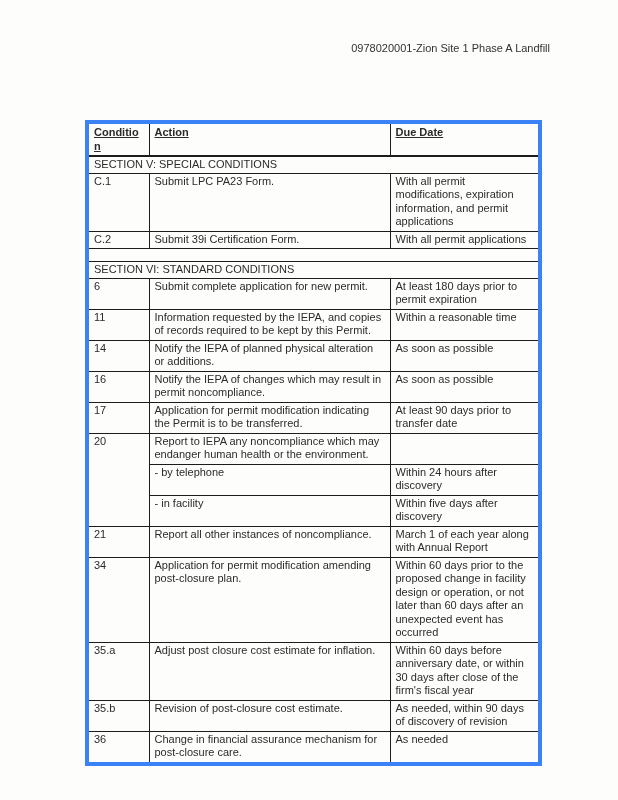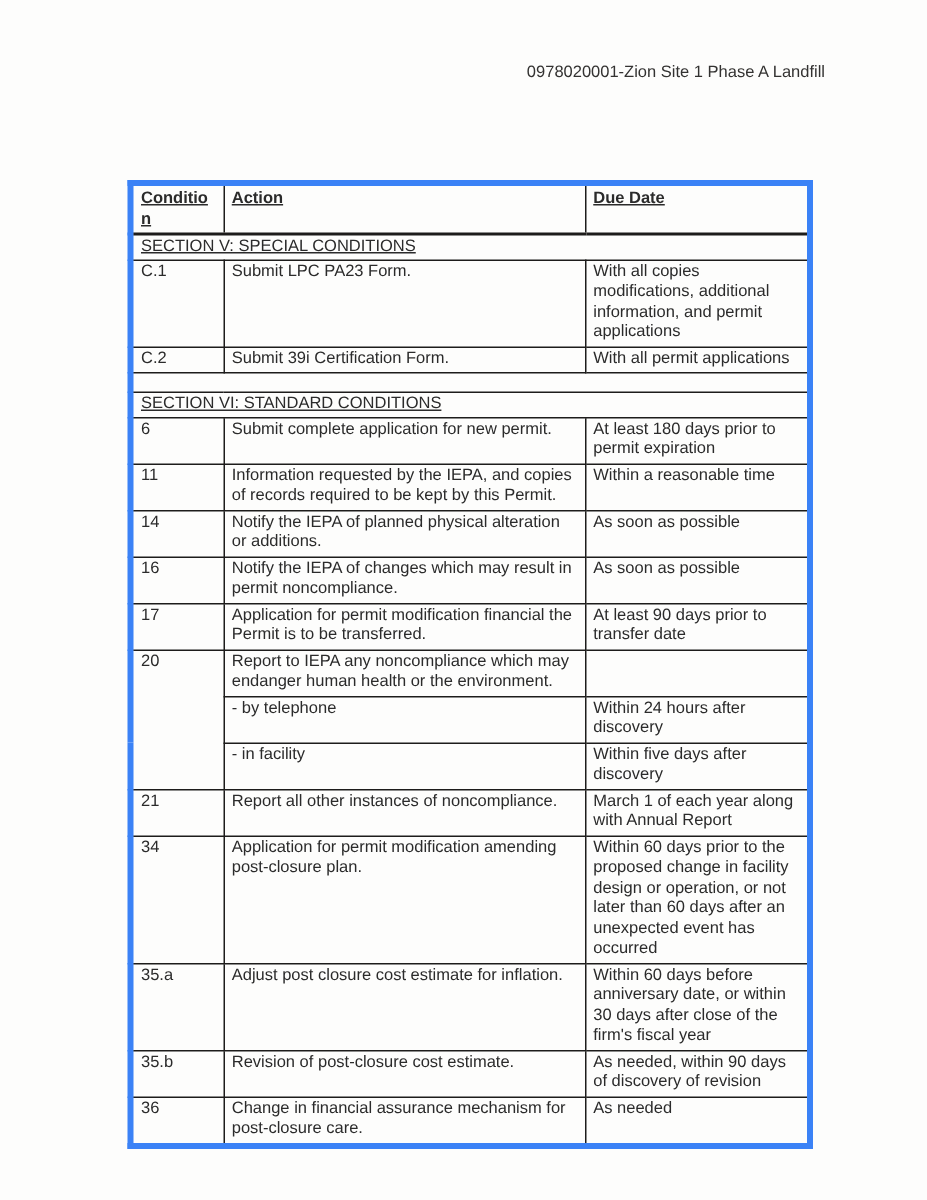--- a/index.html
+++ b/index.html
@@ -51,21 +51,20 @@
     border-bottom: 2px solid #1d1c1b;
     padding-top: 2px;
     padding-bottom: 2px;
   }
   table.conditions-table tr.header-row th span {
     text-decoration: underline;
   }
   table.conditions-table tr.section-row td {
     padding-top: 1px;
     padding-bottom: 1px;
-    text-decoration: underline;
   }
   table.conditions-table tr.spacer-row td {
     height: 12px;
     padding: 0;
   }
   col.col-condition { width: 62px; }
   col.col-action    { width: 241px; }
   col.col-due       { width: 150px; }
 </style>
 </head>
@@ -88,21 +87,21 @@
       <th><span>Due Date</span></th>
     </tr>
 
     <tr class="section-row">
       <td colspan="3">SECTION V: SPECIAL CONDITIONS</td>
     </tr>
 
     <tr>
       <td>C.1</td>
       <td>Submit LPC PA23 Form.</td>
-      <td>With all copies modifications, additional information, and permit applications</td>
+      <td>With all permit modifications, expiration information, and permit applications</td>
     </tr>
 
     <tr>
       <td>C.2</td>
       <td>Submit 39i Certification Form.</td>
       <td>With all permit applications</td>
     </tr>
 
     <tr class="spacer-row">
       <td colspan="3"></td>
@@ -131,21 +130,21 @@
     </tr>
 
     <tr>
       <td>16</td>
       <td>Notify the IEPA of changes which may result in permit noncompliance.</td>
       <td>As soon as possible</td>
     </tr>
 
     <tr>
       <td>17</td>
-      <td>Application for permit modification financial the Permit is to be transferred.</td>
+      <td>Application for permit modification indicating the Permit is to be transferred.</td>
       <td>At least 90 days prior to transfer date</td>
     </tr>
 
     <tr>
       <td rowspan="3">20</td>
       <td>Report to IEPA any noncompliance which may endanger human health or the environment.</td>
       <td></td>
     </tr>
 
     <tr>

